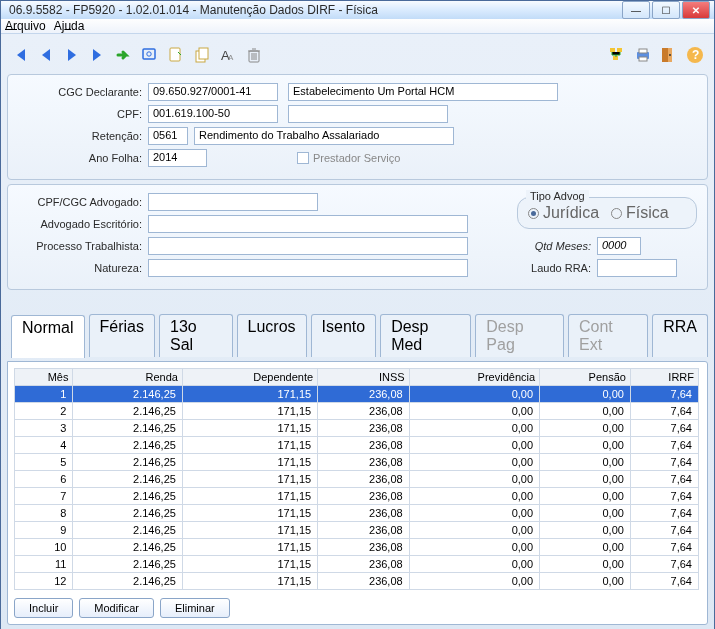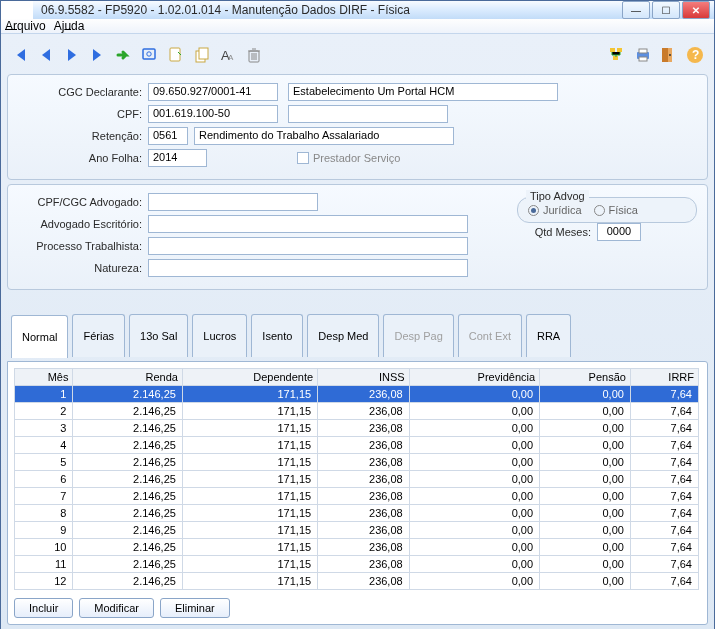--- a/index.html
+++ b/index.html
@@ -1,18 +1,18 @@
 <!DOCTYPE html>
 <html><head>
 <meta charset="utf-8">
 <style>
   * { box-sizing: border-box; font-family: Tahoma, Arial, sans-serif; }
   body { margin: 0; background: #5a7fb8; padding: 0; }
   .window { width: 715px; height: 629px; background: #fff; border: 1px solid #4a6a9a; position: relative; display: flex; flex-direction: column; }
-  .titlebar { height: 30px; background: linear-gradient(#f8fbff,#dfeeff 40%,#c2dcf8); display: flex; align-items: center; padding: 0 4px; font-size: 12px; color: #2a2a2a; margin-left: 32px; }
+  .titlebar { height: 30px; background: linear-gradient(#f8fbff,#dfeeff 40%,#c2dcf8); display: flex; align-items: center; padding: 0 4px; font-size: 12px; color: #2a2a2a; }
   .titlebar .title { flex: 1; padding-left: 4px; }
   .win-btns { display: flex; gap: 0; }
   .win-btn { width: 28px; height: 18px; margin-left: 2px; border: 1px solid #8aa5c8; background: linear-gradient(#f3f9ff,#d3e6fb); font-size: 10px; display:flex; align-items:center; justify-content:center; border-radius:2px; cursor:pointer; }
   .win-close { background: linear-gradient(#f57c7c,#d83a3a); color:#fff; font-weight:bold; }
   .menubar { height: 22px; background: linear-gradient(#fefefe,#eef3fb); border-bottom: 1px solid #c4d6ec; display:flex; align-items:center; padding:0 4px; font-size:12px; gap:8px;}
   .menubar span { text-decoration: underline; text-underline-offset: -1px; text-decoration-skip-ink: none; cursor:pointer;}
   .menubar .mi { text-decoration:none; cursor:pointer;}
   .menubar .mi u { text-decoration: underline; }
 
   .body-area { flex:1; background: linear-gradient(#e9f0f9,#dde8f4); padding: 6px; display:flex; flex-direction:column; gap:4px;}
@@ -23,27 +23,27 @@
 
   .panel { border:1px solid #b8c9dd; border-radius:4px; background: linear-gradient(#f6faff,#eaf1f9); padding:8px 10px;}
   .form-row { display:flex; align-items:center; margin-bottom:4px; font-size:11px; }
   .form-row label { width:130px; text-align:right; padding-right:6px; color:#2a2a2a;}
   .form-row .field { height:18px; border:1px solid #9fb7d4; background:#fff; padding:1px 4px; font-size:11px; }
   .ro { background:#f1f5fa; }
   .chk-wrap{ display:flex; align-items:center; gap:4px; font-size:11px; color:#888;}
 
   .group-box { border:1px solid #b8c9dd; border-radius:12px; padding:6px 10px 6px 10px; position:relative; background:#edf3fa;}
   .group-title { position:absolute; top:-8px; left:8px; font-size:11px; background:#edf3fa; padding:0 4px; color:#2a2a2a;}
-  .radio-row { display:flex; gap:12px; font-size:11px;text-align:right;}
+  .radio-row { display:flex; gap:12px; font-size:16px;text-align:right;}
   .radio-item { display:flex; align-items:center; gap:4px; color:#666;}
   .radio-dot { width:11px; height:11px; border:1px solid #888; border-radius:50%; display:flex; align-items:center; justify-content:center;}
   .radio-dot .inner { width:5px; height:5px; border-radius:50%; background:#4a6a9a;}
 
   .tabs-row { display:flex; gap:4px; padding-left:4px; }
-  .tab { border:1px solid #9fb7d4; border-bottom: none; padding:15px 10px; font-size:11px; background:#eaf1f9; border-radius:3px 3px 0 0; cursor:pointer;margin-top:20px;}
+  .tab { border:1px solid #9fb7d4; border-bottom: none; padding:3px 10px; font-size:16px; background:#eaf1f9; border-radius:3px 3px 0 0; cursor:pointer;margin-top:20px;}
   .tab.active { background:#fff; font-weight:normal; position:relative; top:1px;}
   .tab.disabled { color:#a0a0a0; }
   .tab-panel { border:1px solid #9fb7d4; background:#fff; padding:6px; border-radius:0 3px 3px 3px; flex:1; display:flex; flex-direction:column; overflow:hidden;}
 
   table.data { border-collapse:collapse; width:100%; font-size:11px; }
   table.data th { background:#eef2f7; border:1px solid #cfd9e6; padding:2px 4px; font-weight:normal; text-align:right;}
   table.data td { border:1px solid #cfd9e6; padding:2px 6px; text-align:right;}
   table.data tr.sel td { background:#2f6bd6; color:#fff;}
   .grid-wrap { flex:1; overflow:auto; padding-right:2px;}
   .btn-row { display:flex; gap:6px; padding-top:8px;}
@@ -216,23 +216,27 @@
                   <span class="inner"></span>
                 </span>
               <span>Jurídica</span>
             </div>
             <div class="radio-item">
               <span class="radio-dot"></span>
               <span>Física</span>
             </div>
           </div>
         </div>
-        <div class="form-row" style="margin-top:0;">
+        <div class="form-row" style="margin-top:8px;font-style:italic;">
           <label style="width:80px">Qtd Meses:</label>
-          <div class="field ro" style="width:44px;text-align:center">0000</div>
+          <div class="field ro" style="width:44px;text-align:left">0000</div>
+        </div>
+        <div class="form-row">
+          <label style="width:80px">Laudo RRA:</label>
+          <input class="field" style="width: 80px;" value="">
         </div>
       </div>
     </div>
 
     <div class="tabs-row" id="tabs-row">
         <div class="tab active">Normal</div>
         <div class="tab">Férias</div>
         <div class="tab">13o Sal</div>
         <div class="tab">Lucros</div>
         <div class="tab">Isento</div>

